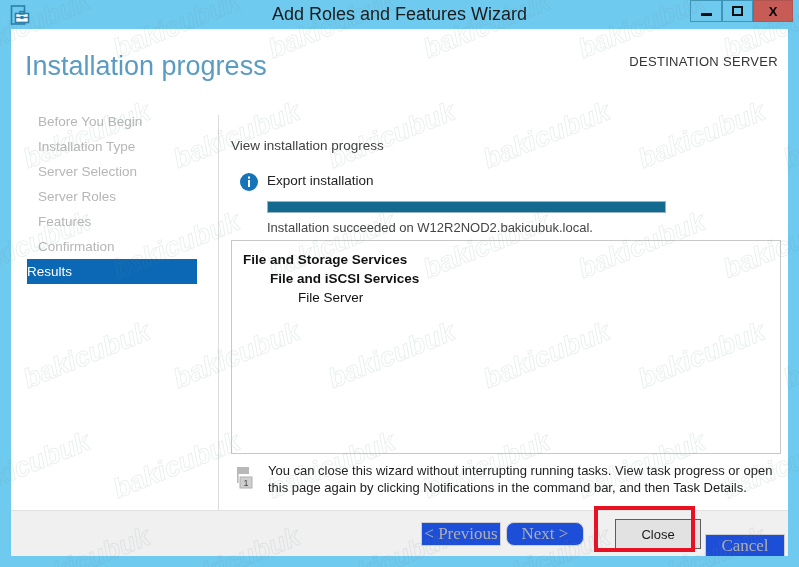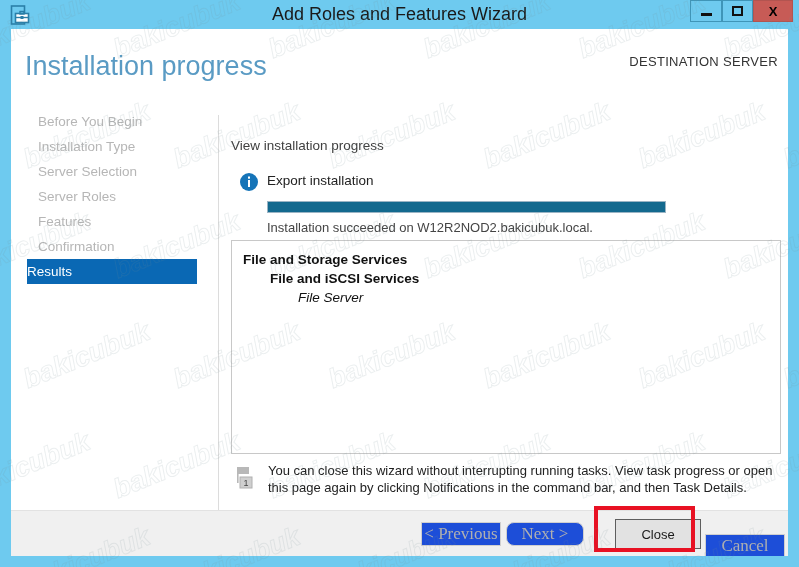--- a/index.html
+++ b/index.html
@@ -201,21 +201,21 @@
     overflow: hidden;
   }
   .result-line {
     font-size: 13.5px;
     color: #111111;
     line-height: 18px;
     white-space: nowrap;
   }
   .result-line.lvl0 { padding-left: 11px; padding-top: 10px; font-weight: bold; }
   .result-line.lvl1 { padding-left: 38px; padding-top: 1px; font-weight: bold; }
-  .result-line.lvl2 { padding-left: 66px; padding-top: 1px; font-weight: normal; font-style: italic; }
+  .result-line.lvl2 { padding-left: 66px; padding-top: 1px; font-weight: normal; }
 
   
   #notice {
     position: absolute;
     left: 11px; top: 353px;
     width: 552px;
   }
   #flag-icon {
     position: absolute;
     left: 4px; top: 4px;

